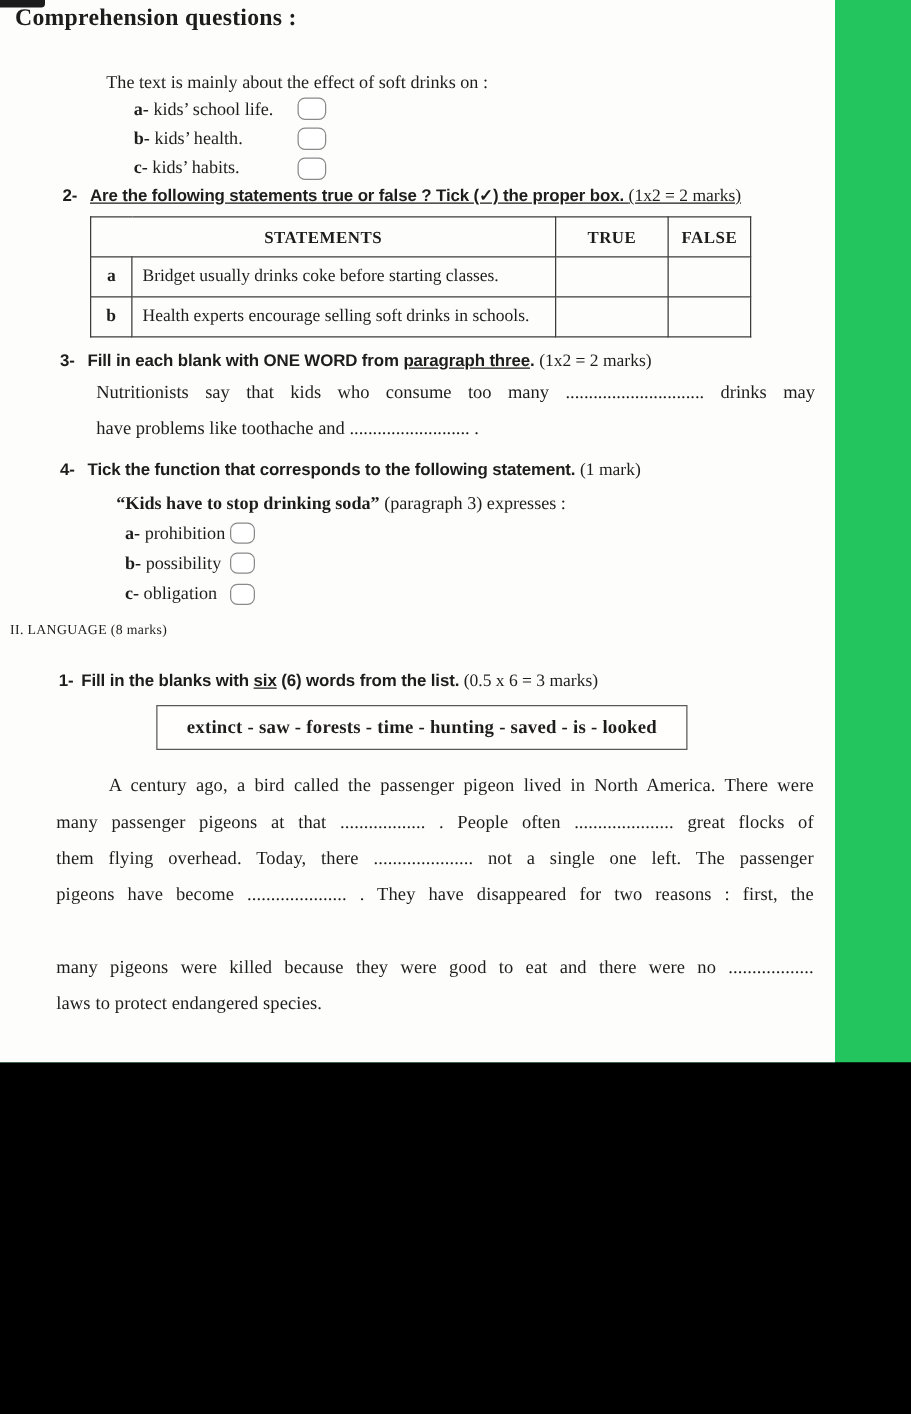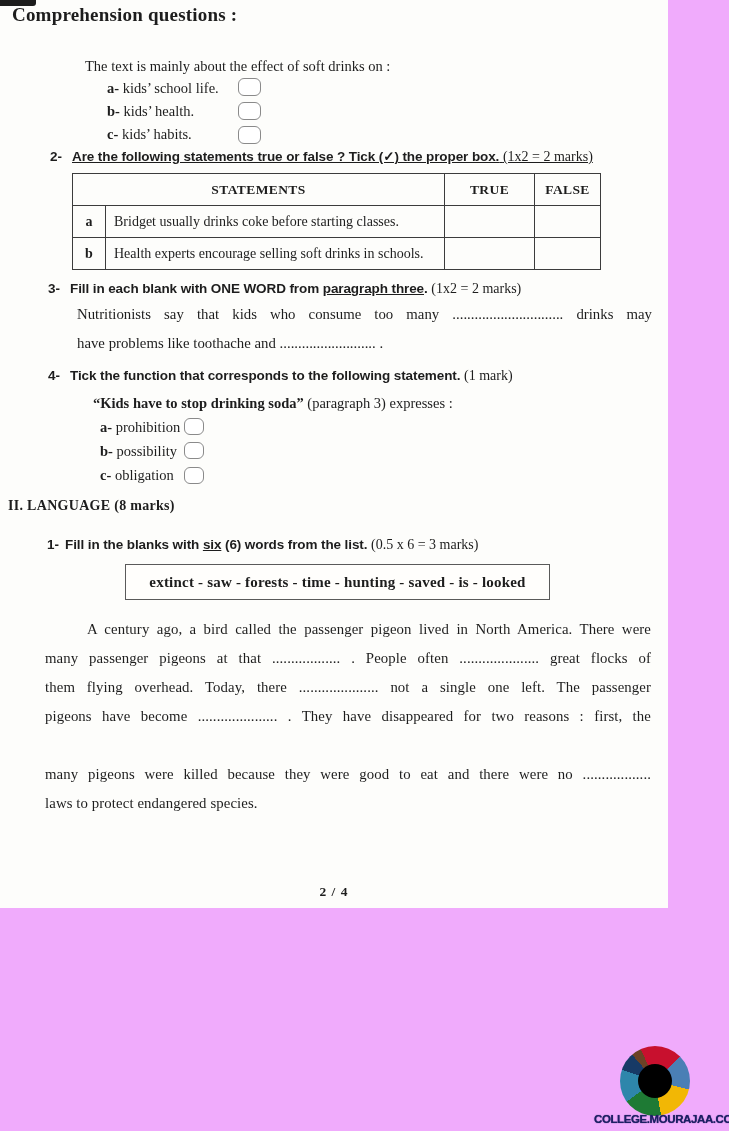--- a/index.html
+++ b/index.html
@@ -1,25 +1,25 @@
 <!DOCTYPE html>
 <html><head>
 <meta charset="utf-8">
 <style>
   html,body{margin:0;padding:0;background:#000;}
-  #canvas{position:relative;width:729px;height:1131px;background:#f0abfc;overflow:hidden;
+  #canvas{position:relative;width:729px;height:850px;background:#22c55e;overflow:hidden;
           font-family:"Liberation Serif",serif;color:#1d1d1d;}
   #sheet{position:absolute;left:0;top:0;width:668px;height:908px;background:#fdfdfb;}
 
   .abs{position:absolute;}
   .serif{font-family:"Liberation Serif",serif;}
 
   
   .doc-title{left:12px;top:4px;font-size:19px;font-weight:bold;letter-spacing:.2px;}
-  .sec-title{left:8px;top:498px;font-size:14px;font-weight:bold;letter-spacing:.3px;}
+  .sec-title{left:8px;top:498px;font-size:11px;font-weight:normal;letter-spacing:.3px;}
 
   
   .qline{font-size:13.5px;font-weight:bold;font-family:"Liberation Sans",sans-serif;
          letter-spacing:-0.1px;white-space:nowrap;}
   .qline .qnum{display:inline-block;width:22px;}
   .qline .marks{font-family:"Liberation Serif",serif;font-weight:normal;font-size:14px;letter-spacing:0;}
   .qline .u{text-decoration:underline;}
 
   .body-text{font-size:14.5px;}
 

